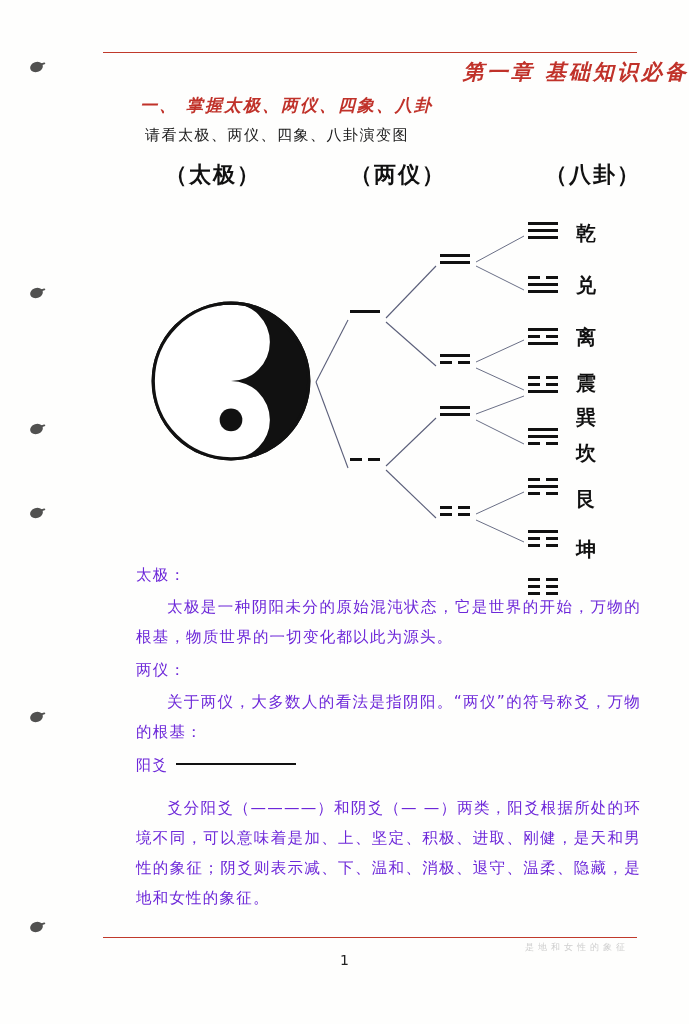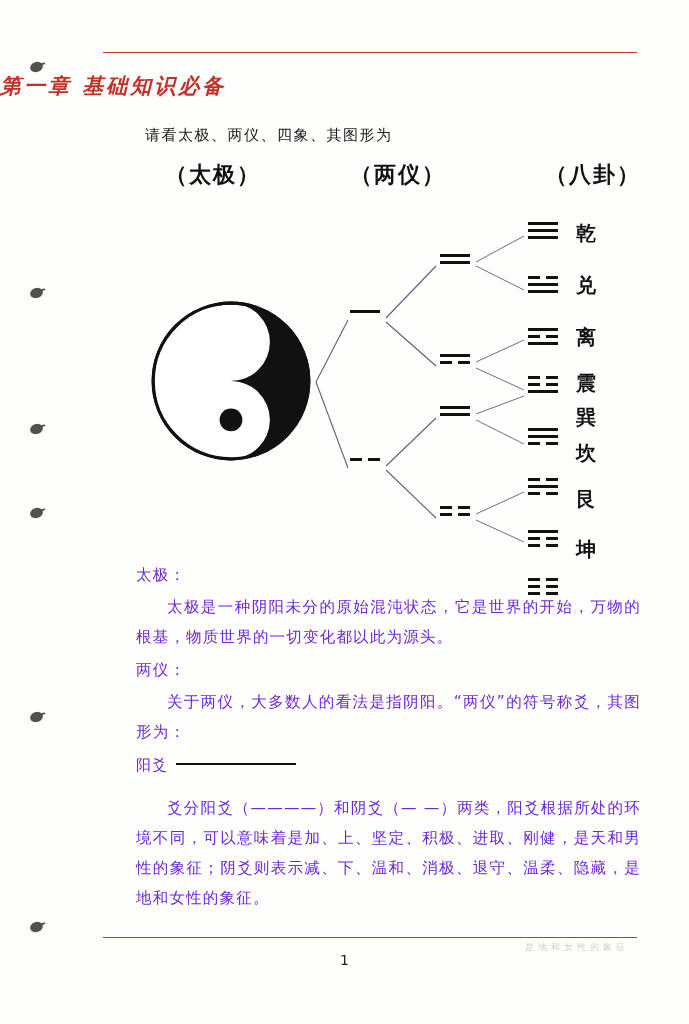--- a/index.html
+++ b/index.html
@@ -27,27 +27,26 @@
   .rule-top{
     position:absolute;left:103px;right:52px;top:52px;
     border-top:1.6px solid #c0392b;
   }
   .rule-bottom{
     position:absolute;left:103px;right:52px;bottom:86px;
     border-top:1.6px solid #c0392b;
   }
   .chapter-title{
     position:absolute;left:0;right:0;top:58px;
-    text-align:left;
+    text-align:right;
     color:#c0322a;
     font-size:21px;font-weight:bold;
     letter-spacing:3px;
     font-family:"DejaVu Sans","Liberation Sans",sans-serif;
     font-style:italic;
-    margin-top:14px;
   }
   .section-title{
     position:absolute;left:140px;top:94px;
     color:#c0322a;
     font-size:17px;font-weight:bold;letter-spacing:2px;
     font-style:italic;
   }
   .lead{
     position:absolute;left:145px;top:126px;
     color:#1b1b1b;font-size:15px;letter-spacing:1.5px;
@@ -130,21 +129,22 @@
   <div class="hole" style="top:288px;"></div>
   <div class="hole" style="top:424px;"></div>
   <div class="hole" style="top:508px;"></div>
   <div class="hole" style="top:712px;"></div>
   <div class="hole" style="top:922px;"></div>
 
   <div class="rule-top"></div>
   <div class="rule-bottom"></div>
 
   <div class="chapter-title">第一章 基础知识必备</div>
-  <div class="lead">请看太极、两仪、四象、其图形为</div>
+  <div class="section-title">一、 掌握太极、两仪、四象、八卦</div>
+  <div class="lead">请看太极、两仪、四象、八卦演变图</div>
 
   <div class="stage-row">
     <span class="stage s1">（太极）</span>
     <span class="stage s2">（两仪）</span>
     <span class="stage s4">（八卦）</span>
   </div>
 
   <div class="diagram">
 
     <svg width="689" height="360" style="position:absolute;left:0;top:0;">
@@ -252,21 +252,21 @@
     <span class="gua-label" style="left:576px;top:204px;">巽</span>
     <span class="gua-label" style="left:576px;top:240px;">坎</span>
     <span class="gua-label" style="left:576px;top:286px;">艮</span>
     <span class="gua-label" style="left:576px;top:336px;">坤</span>
   </div>
 
   <div class="body-text">
     <p>太极：</p>
     <p class="indent">太极是一种阴阳未分的原始混沌状态，它是世界的开始，万物的根基，物质世界的一切变化都以此为源头。</p>
     <p>两仪：</p>
-    <p class="indent">关于两仪，大多数人的看法是指阴阳。“两仪”的符号称爻，其图形为：</p>
+    <p class="indent">关于两仪，大多数人的看法是指阴阳。“两仪”的符号称爻，万物的根基：</p>
 
     <div class="yao-block">
       <span class="yao-line">
         <span>阳爻</span><span class="solid-bar"></span>
       </span>
     </div>
 
     <p class="indent">爻分阳爻（————）和阴爻（—  —）两类，阳爻根据所处的环境不同，可以意味着是加、上、坚定、积极、进取、刚健，是天和男性的象征；阴爻则表示减、下、温和、消极、退守、温柔、隐藏，是地和女性的象征。</p>
   </div>
 

